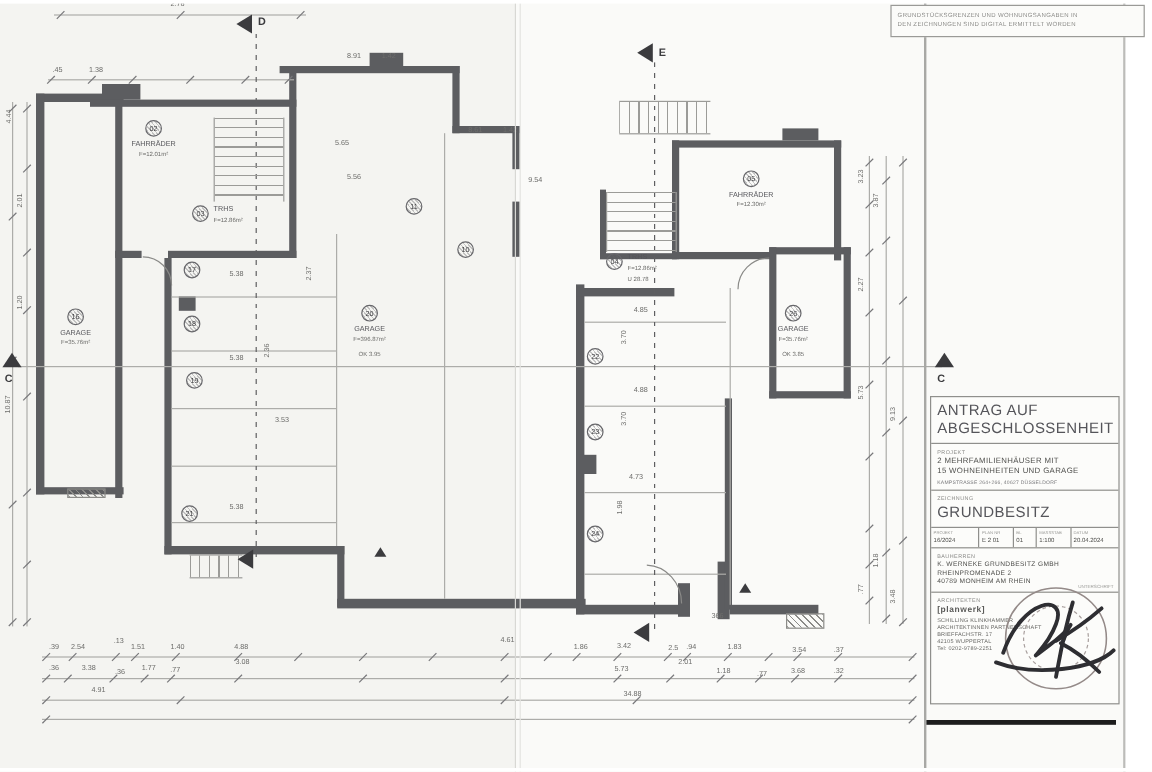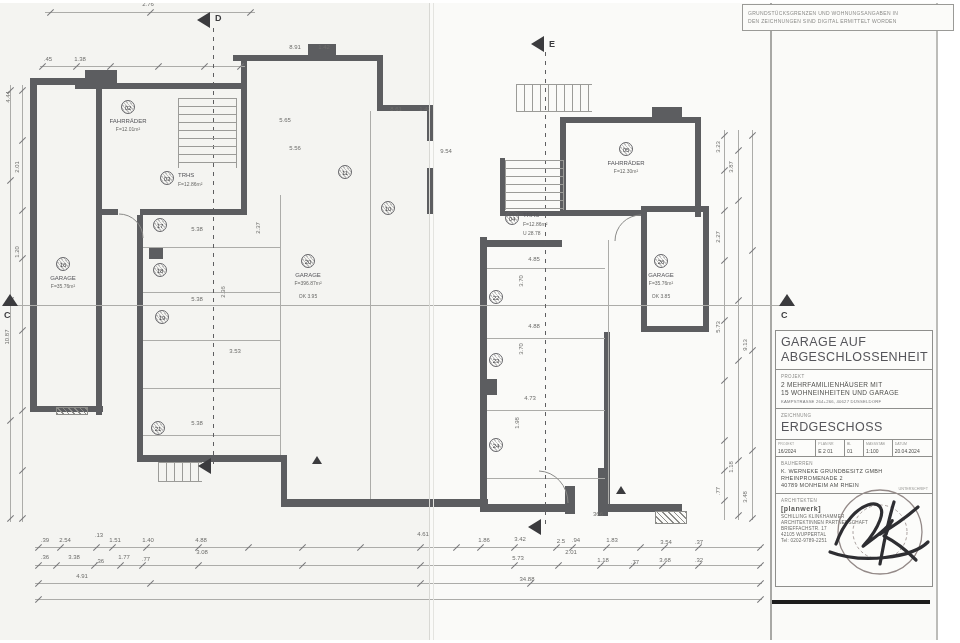--- a/index.html
+++ b/index.html
@@ -345,32 +345,32 @@
   <div class="hstrip" style="top:0;height:3px"></div>
   <div class="hstrip" style="top:640px;height:3px"></div>
 
   <div class="disc">
     <div>GRUNDSTÜCKSGRENZEN UND WOHNUNGSANGABEN IN</div>
     <div>DEN ZEICHNUNGEN SIND DIGITAL ERMITTELT WORDEN</div>
   </div>
 
   <div class="tb">
     <div class="sect">
-      <div class="big">GARAGE AUF</div>
+      <div class="big">ANTRAG AUF</div>
       <div class="big">ABGESCHLOSSENHEIT</div>
     </div>
     <div class="sect">
       <div class="lab">PROJEKT</div>
       <div class="pl">2 MEHRFAMILIENHÄUSER MIT</div>
       <div class="pl">15 WOHNEINHEITEN UND GARAGE</div>
       <div class="addr">KAMPSTRASSE 264+266, 40627 DÜSSELDORF</div>
     </div>
     <div class="sect">
       <div class="lab">ZEICHNUNG</div>
-      <div class="big">ERDGESCHOSS</div>
+      <div class="big">GRUNDBESITZ</div>
     </div>
     <div class="meta">
       <div class="mc wide">
         <div class="mlab">PROJEKT</div>
         <div class="mval">16/2024</div>
       </div>
       <div class="mc">
         <div class="mlab">PLAN NR</div>
         <div class="mval">E 2 01</div>
       </div>

